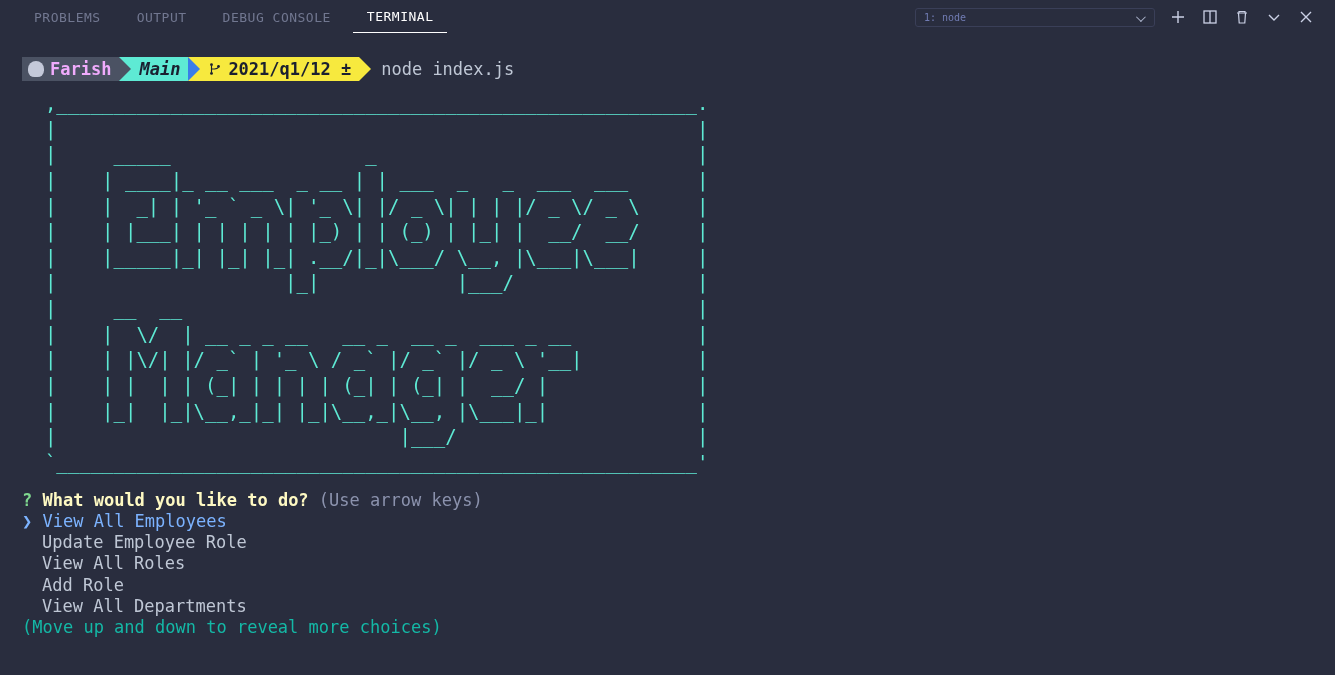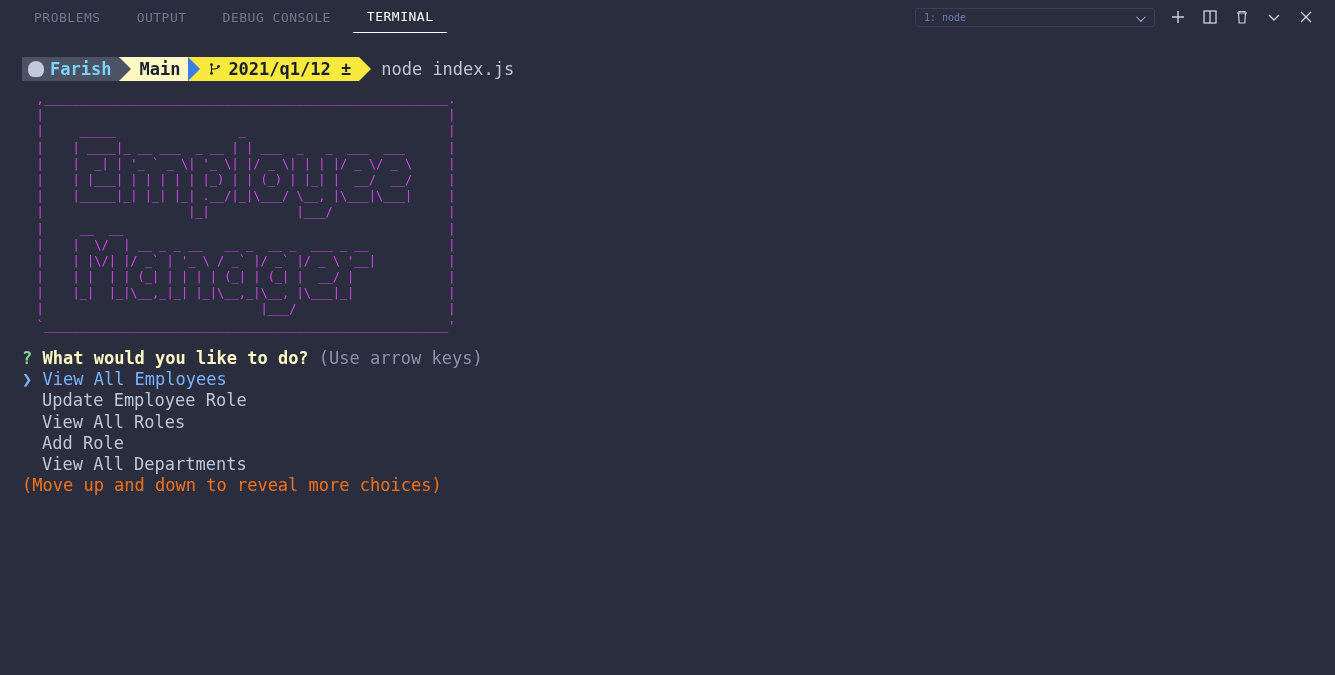--- a/index.html
+++ b/index.html
@@ -87,21 +87,21 @@
     .seg {
       display: inline-flex;
       align-items: center;
       padding: 0 8px;
       font-weight: bold;
       height: 24px;
       position: relative;
     }
     .seg-home {
       background: #4b5263;
-      color: #7dd3fc;
+      color: #f0abfc;
       padding-left: 6px;
     }
     .seg-home::before {
       content: '';
       display: inline-block;
       width: 16px;
       height: 16px;
       margin-right: 6px;
       background: #c4c9d9;
       border-radius: 50% 50% 40% 40%;
@@ -110,23 +110,24 @@
       content: '';
       position: absolute;
       right: -12px;
       top: 0;
       border-left: 12px solid #4b5263;
       border-top: 12px solid transparent;
       border-bottom: 12px solid transparent;
       z-index: 2;
     }
     .seg-branch {
-      background: #fef9c3;
+      background: #5eead4;
       color: #1a2030;
       padding-left: 20px;
+      font-style: italic;
     }
     .seg-branch::after {
       content: '';
       position: absolute;
       right: -12px;
       top: 0;
       border-left: 12px solid #3a7de8;
       border-top: 12px solid transparent;
       border-bottom: 12px solid transparent;
       z-index: 2;
@@ -150,37 +151,37 @@
     .git-icon {
       margin-right: 6px;
     }
     .command {
       margin-left: 22px;
       color: #bfc7d5;
     }
     .ascii-art {
       font-family: monospace;
       white-space: pre;
-      color: #d946ef;
-      font-size: 12px;
+      color: #5eead4;
+      font-size: 19px;
       line-height: 1.35;
       margin-bottom: 14px;
     }
     .prompt-question {
       font-size: 17px;
       line-height: 1.25;
     }
     .q-mark { color: #7fd88f; font-weight: bold; }
     .q-text { color: #fef9c3; font-weight: bold; }
     .q-hint { color: #8b92ad; }
     .menu-line { font-size: 17px; line-height: 1.25; }
     .menu-pointer { color: #7cb3ff; font-weight: bold; }
     .menu-selected { color: #7cb3ff; }
     .menu-item { color: #bfc7d5; margin-left: 20px; }
-    .menu-hint { color: #f97316; }
+    .menu-hint { color: #14b8a6; }
   </style>
 </head>
 <body>
 
 <div class="tab-bar">
   <div class="tab">PROBLEMS</div>
   <div class="tab">OUTPUT</div>
   <div class="tab">DEBUG CONSOLE</div>
   <div class="tab active">TERMINAL</div>
   <div class="tab-right">

